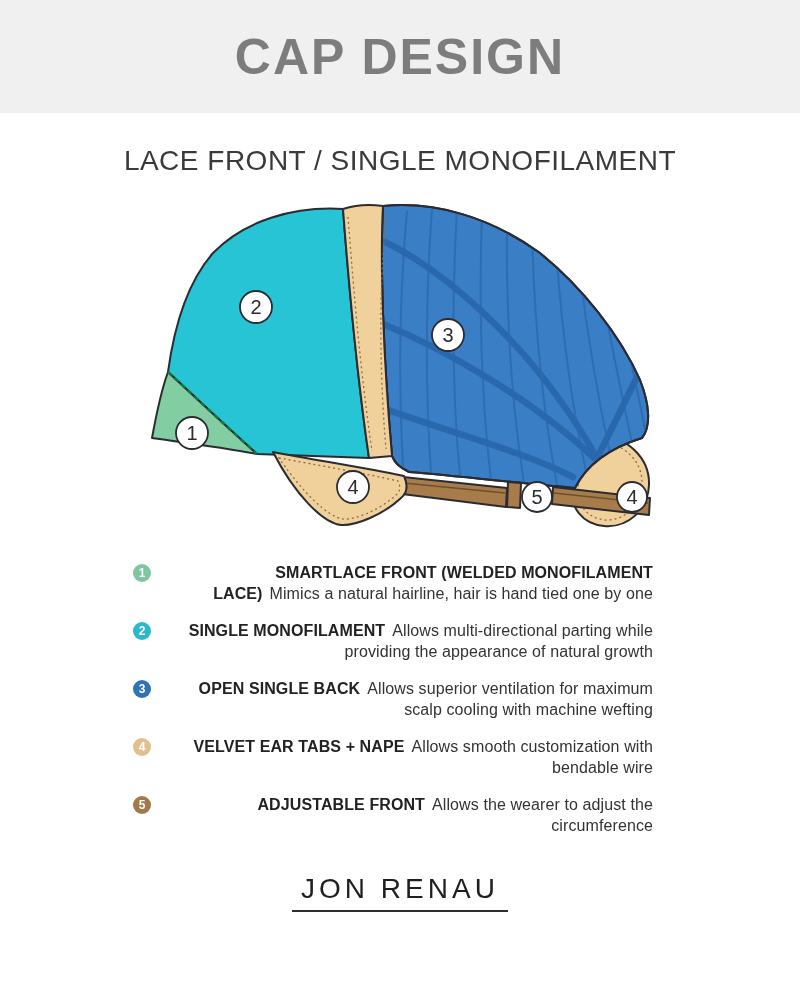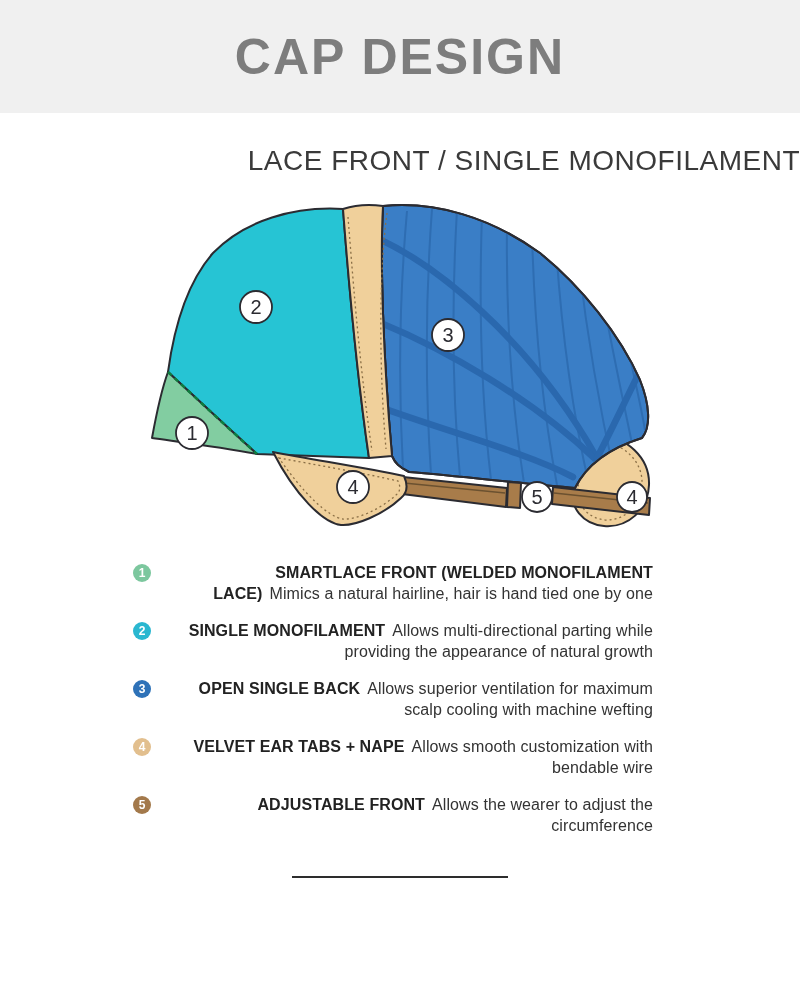--- a/index.html
+++ b/index.html
@@ -8,21 +8,21 @@
     background:#ffffff;font-family:"Liberation Sans",sans-serif;
   }
   .header{
     position:absolute;top:0;left:0;width:800px;height:113px;
     display:flex;align-items:center;justify-content:center;
   }
   .header h1{
     margin:0;font-size:50px;font-weight:700;letter-spacing:2px;
   }
   .subtitle{
-    position:absolute;top:145px;left:0;width:800px;text-align:right;
+    position:absolute;top:145px;left:0;width:800px;text-align:center;
     font-size:28px;font-weight:400;color:#3a3a3a;letter-spacing:0.5px;
   }
   .diagram{position:absolute;left:145px;top:195px;width:520px;height:345px;}
   .outline{stroke:#2b2b31;stroke-width:2;stroke-linejoin:round;}
   .stitch{fill:none;stroke:#8a6f46;stroke-width:1.3;stroke-dasharray:2,3;}
   .weft{fill:none;stroke:#2e6db2;stroke-width:2;}
   .seam{fill:none;stroke:#2a68ae;stroke-width:6.5;stroke-linecap:round;}
   .strap-line{fill:none;stroke:#6b5130;stroke-width:1.5;}
   .dash-green{fill:none;stroke:#0f7d3f;stroke-width:2.5;stroke-dasharray:5,4;}
   .callout circle{fill:#ffffff;stroke:#2b2b31;stroke-width:1.8;}
@@ -148,14 +148,15 @@
     <span class="badge" style="background-color: rgb(226, 191, 142);">4</span>
     <p class="legend-text"><b>VELVET EAR TABS + NAPE</b><span class="d">Allows smooth customization with bendable wire</span></p>
   </div>
   <div class="legend-row">
     <span class="badge" style="background-color: rgb(163, 121, 75);">5</span>
     <p class="legend-text"><b>ADJUSTABLE FRONT</b><span class="d">Allows the wearer to adjust the circumference</span></p>
   </div>
 </div>
 
 <div class="footer">
+  <div class="brand">JON RENAU</div>
   <div class="rule"></div>
 </div>
 
 </body></html>

